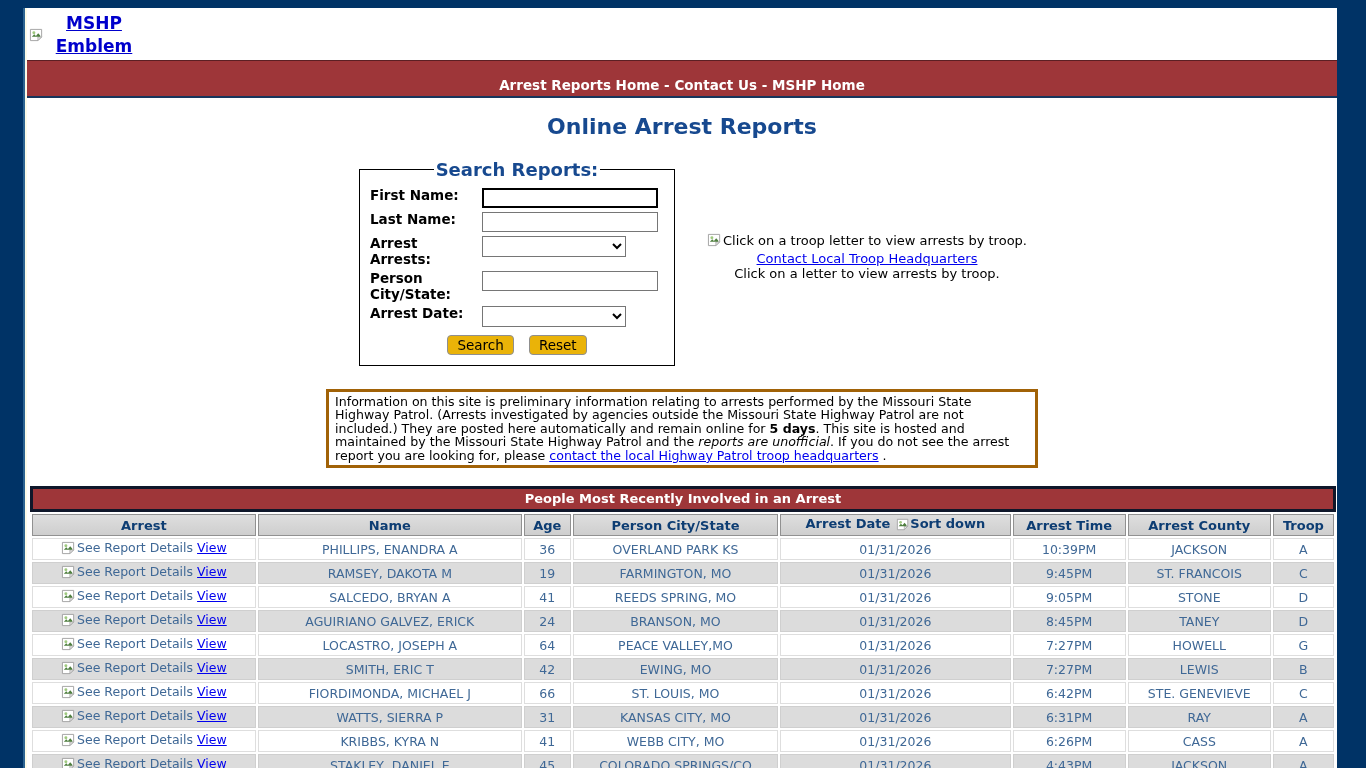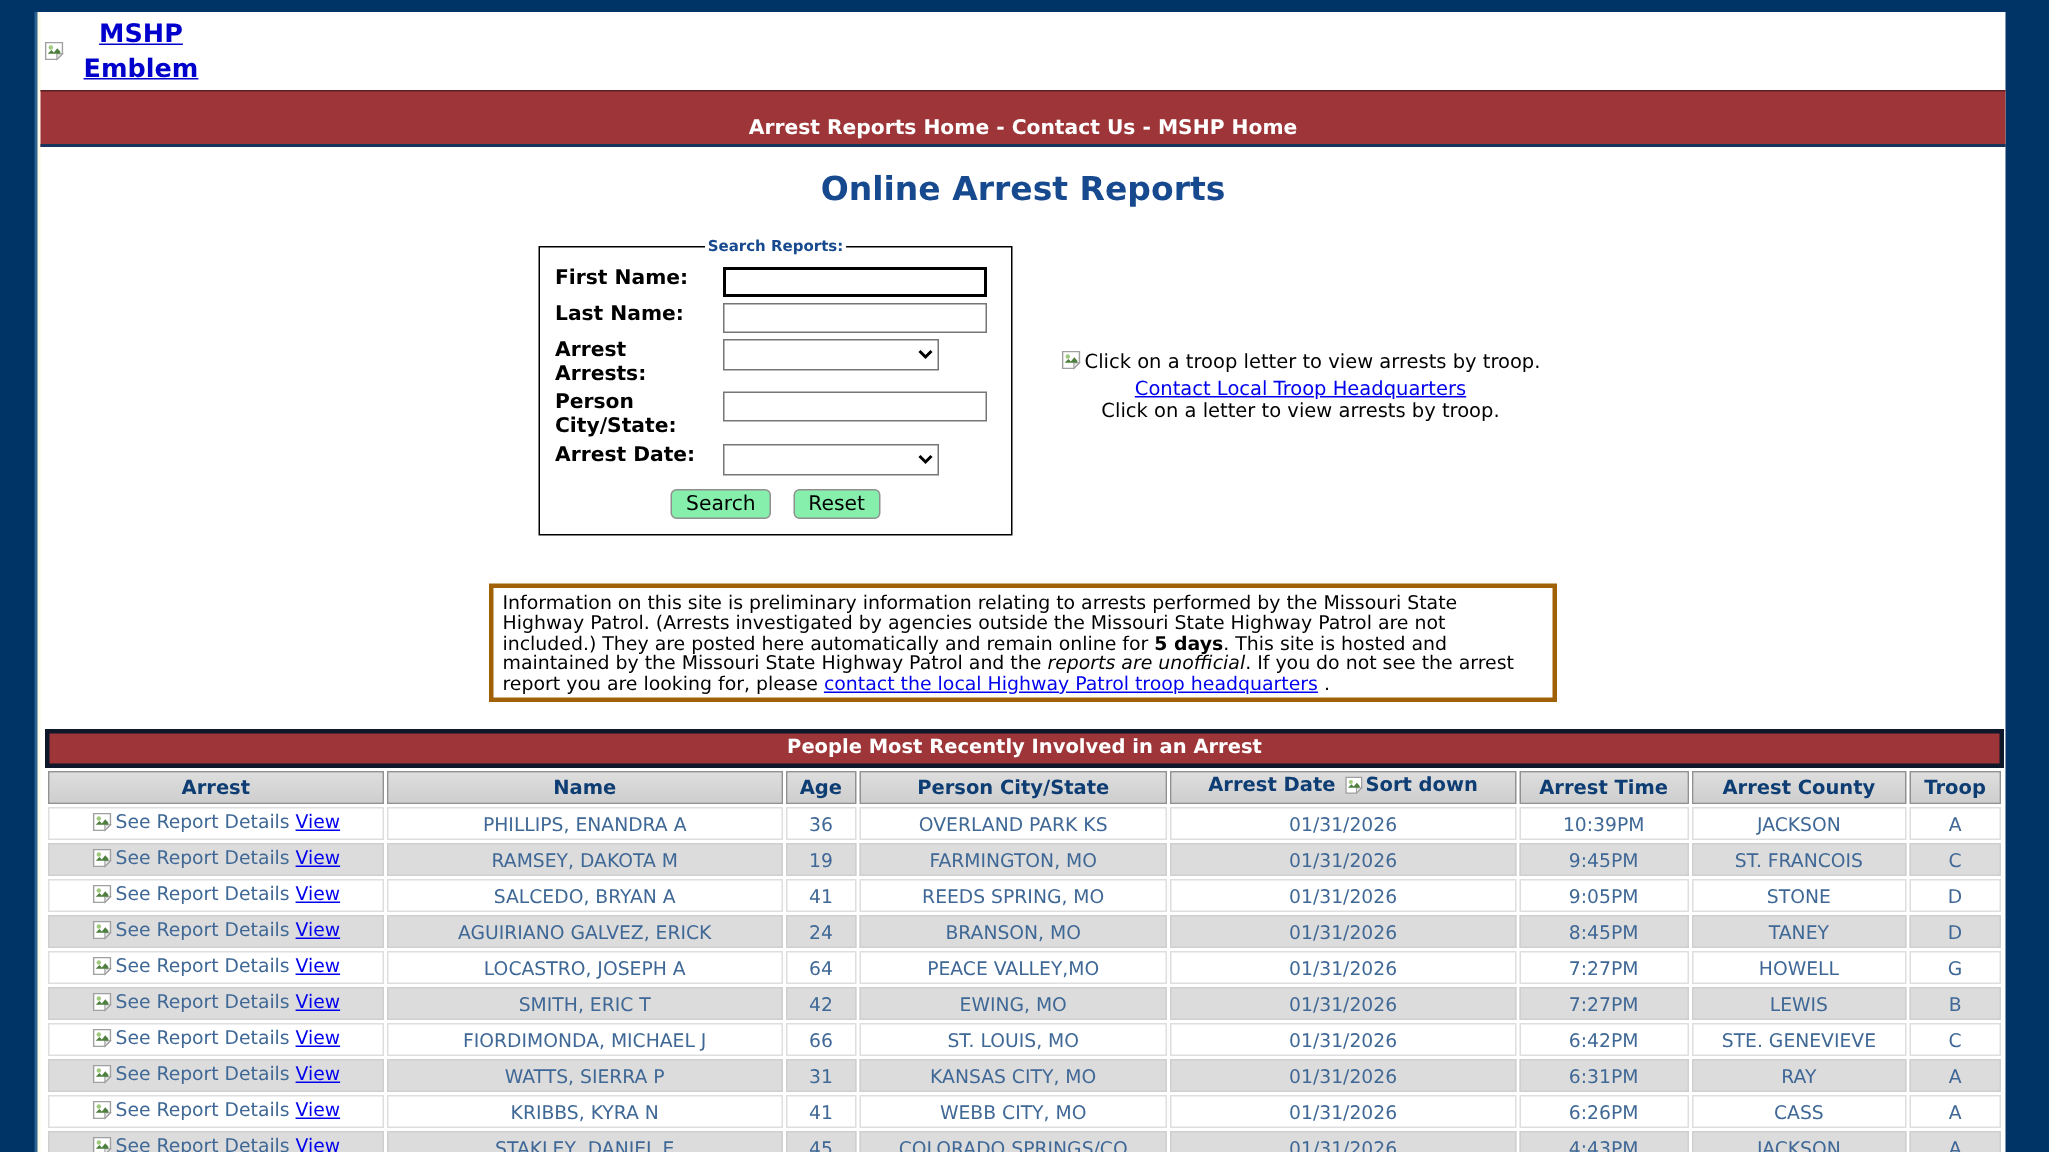--- a/index.html
+++ b/index.html
@@ -40,42 +40,42 @@
     margin: 16px 0 0;
   }
   
   .search-area { position: relative; height: 230px; margin-top: 20px; }
   .search-fieldset {
     position: absolute; left: 332px; top: 0; width: 316px;
     border: 1px solid #000000; padding: 4px 10px 10px; margin: 0;
     background: #ffffff;
   }
   .search-fieldset legend {
-    color: #17498F; font-weight: bold; font-size: 10px;
+    color: #17498F; font-weight: bold; font-size: 18px;
     margin: 0 auto; padding: 0 2px; text-align: center;
   }
   .form-row { display: flex; align-items: flex-start; margin: 4px 0; }
   .form-row .flabel {
     width: 112px; font-weight: bold; font-size: 13.5px; color: #000;
     line-height: 1.15;
   }
   .form-row input[type="text"] {
     width: 176px; height: 20px; border: 1px solid #767676;
     font-size: 13px; padding: 1px 3px;
   }
   .form-row input.focused { border: 2px solid #000000; }
   .form-row select {
     width: 144px; height: 21px; border: 1px solid #767676;
     font-size: 13px; background: #ffffff;
   }
   .buttons-row { text-align: center; margin-top: 8px; }
   .buttons-row button {
     font-family: "DejaVu Sans", sans-serif; font-size: 13.5px;
     padding: 1px 9px; margin: 0 5px;
-    background: #86efac; border: 1px solid #8f8f8f; border-radius: 4px;
+    background: #eab308; border: 1px solid #8f8f8f; border-radius: 4px;
     color: #000; cursor: pointer;
   }
   
   .troop-panel {
     position: absolute; left: 650px; top: 74px; width: 380px;
     text-align: center; font-size: 13px; color: #000000; line-height: 1.2;
   }
   .troop-panel .line1 .bimg { vertical-align: -2px; margin-right: 1px; }
   .troop-link { color: #0000EE; text-decoration: underline; cursor: pointer; font-size: 13px; }
   

